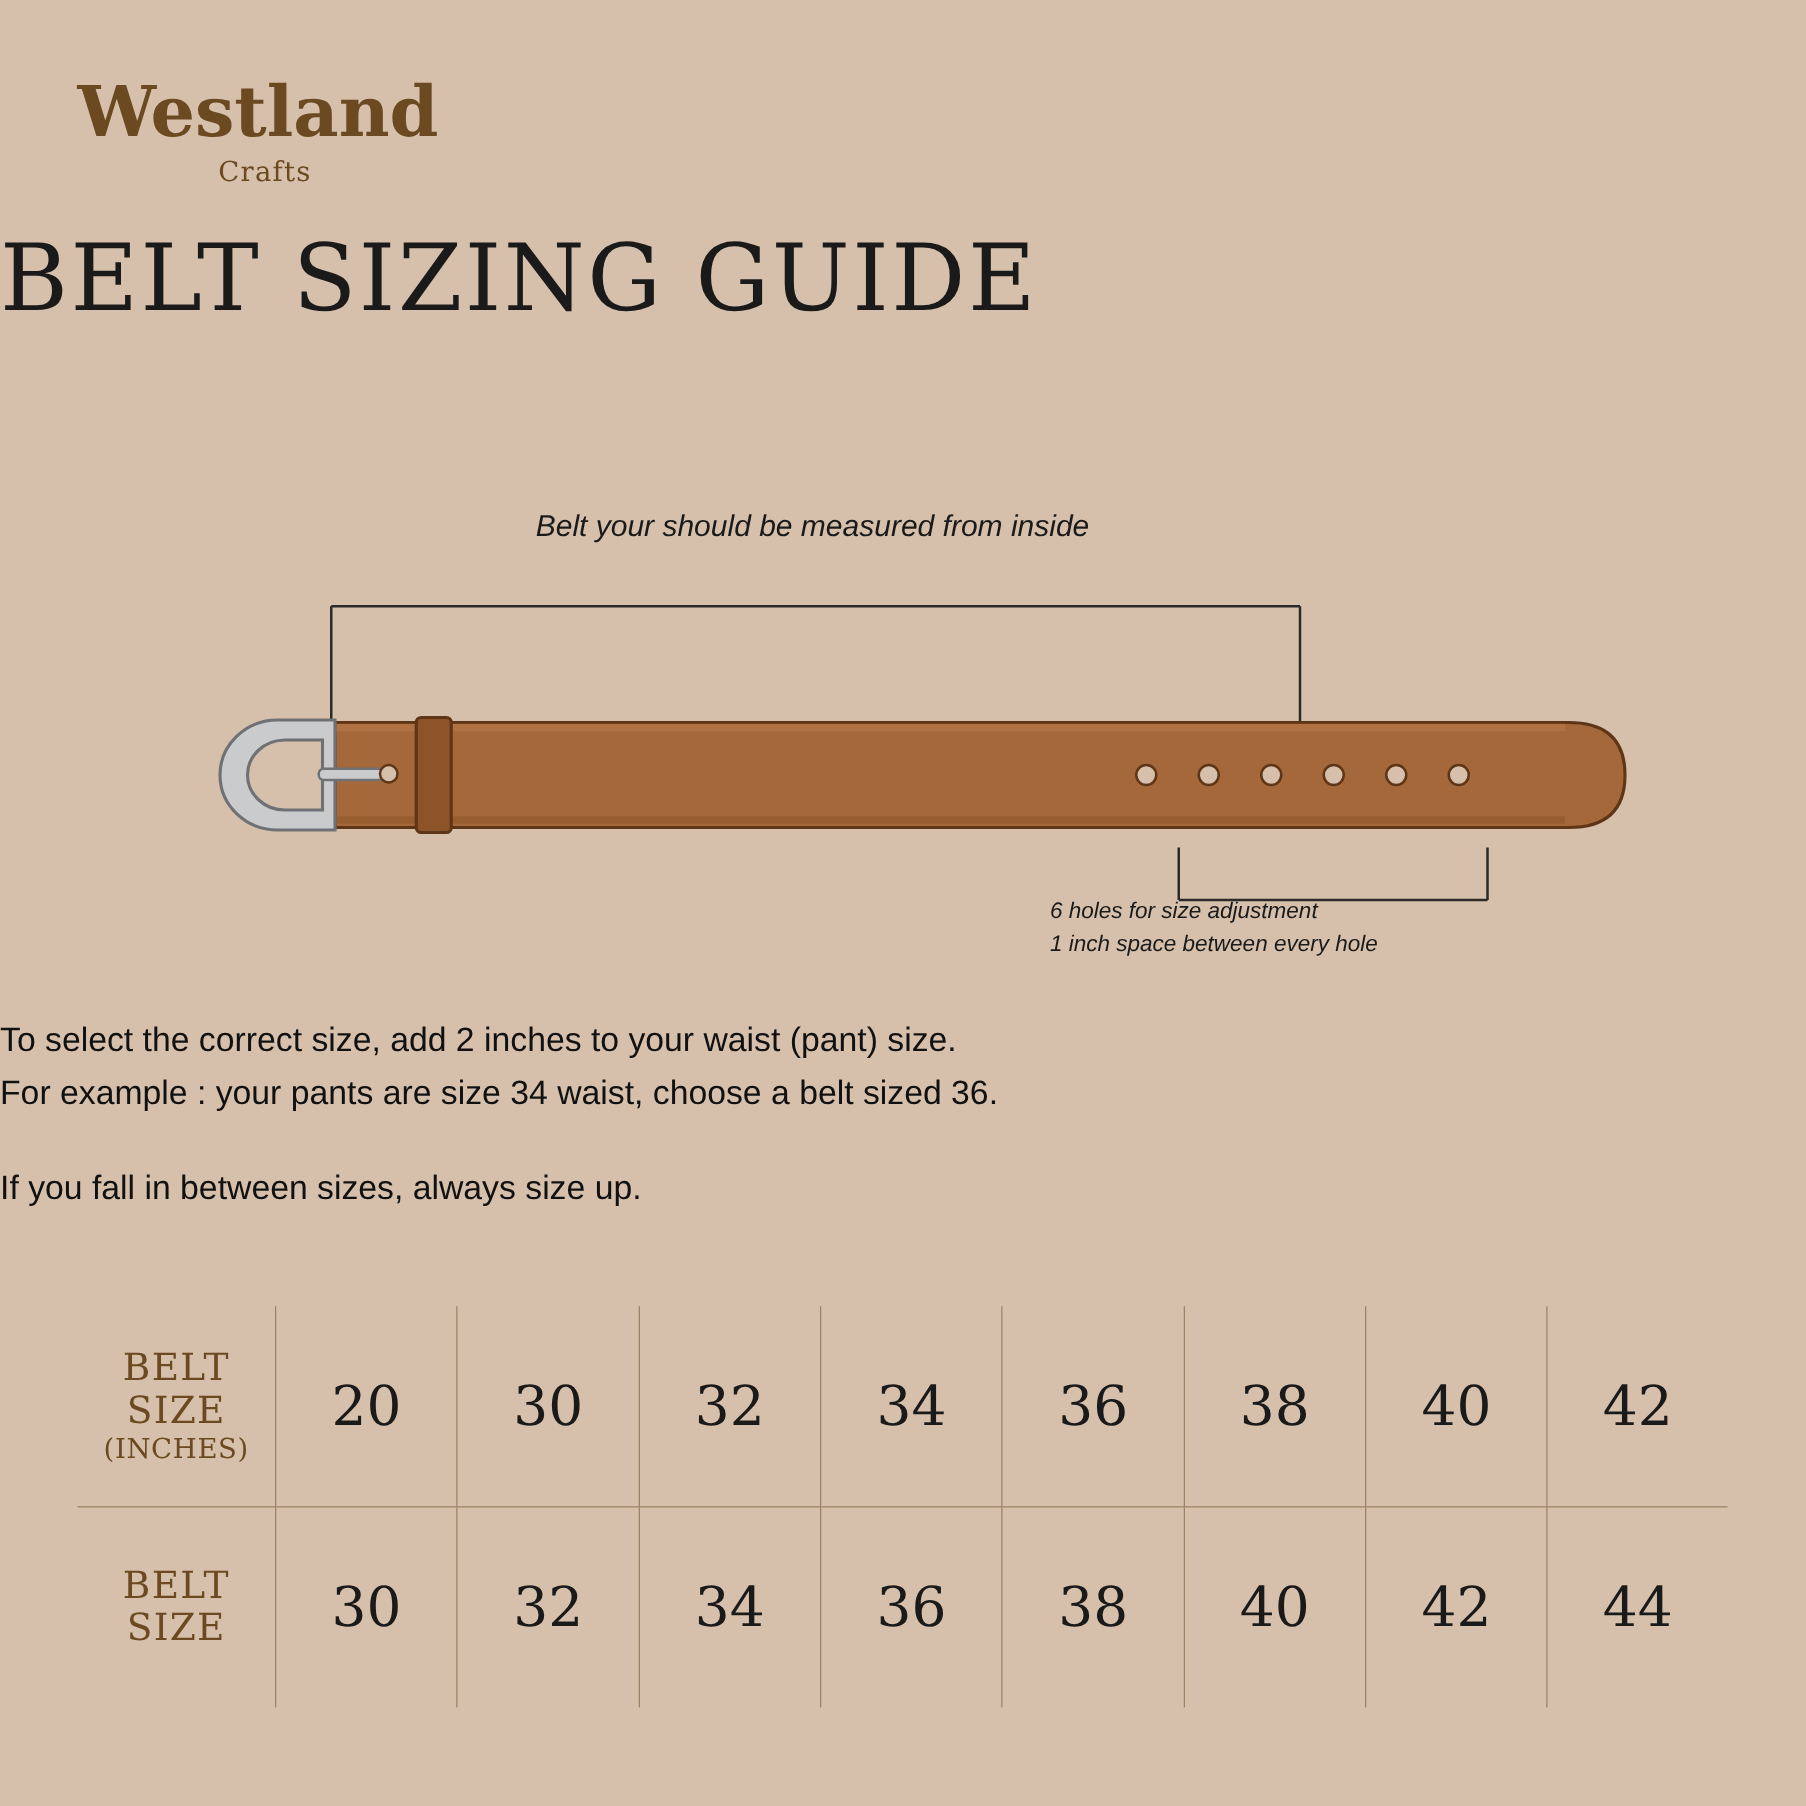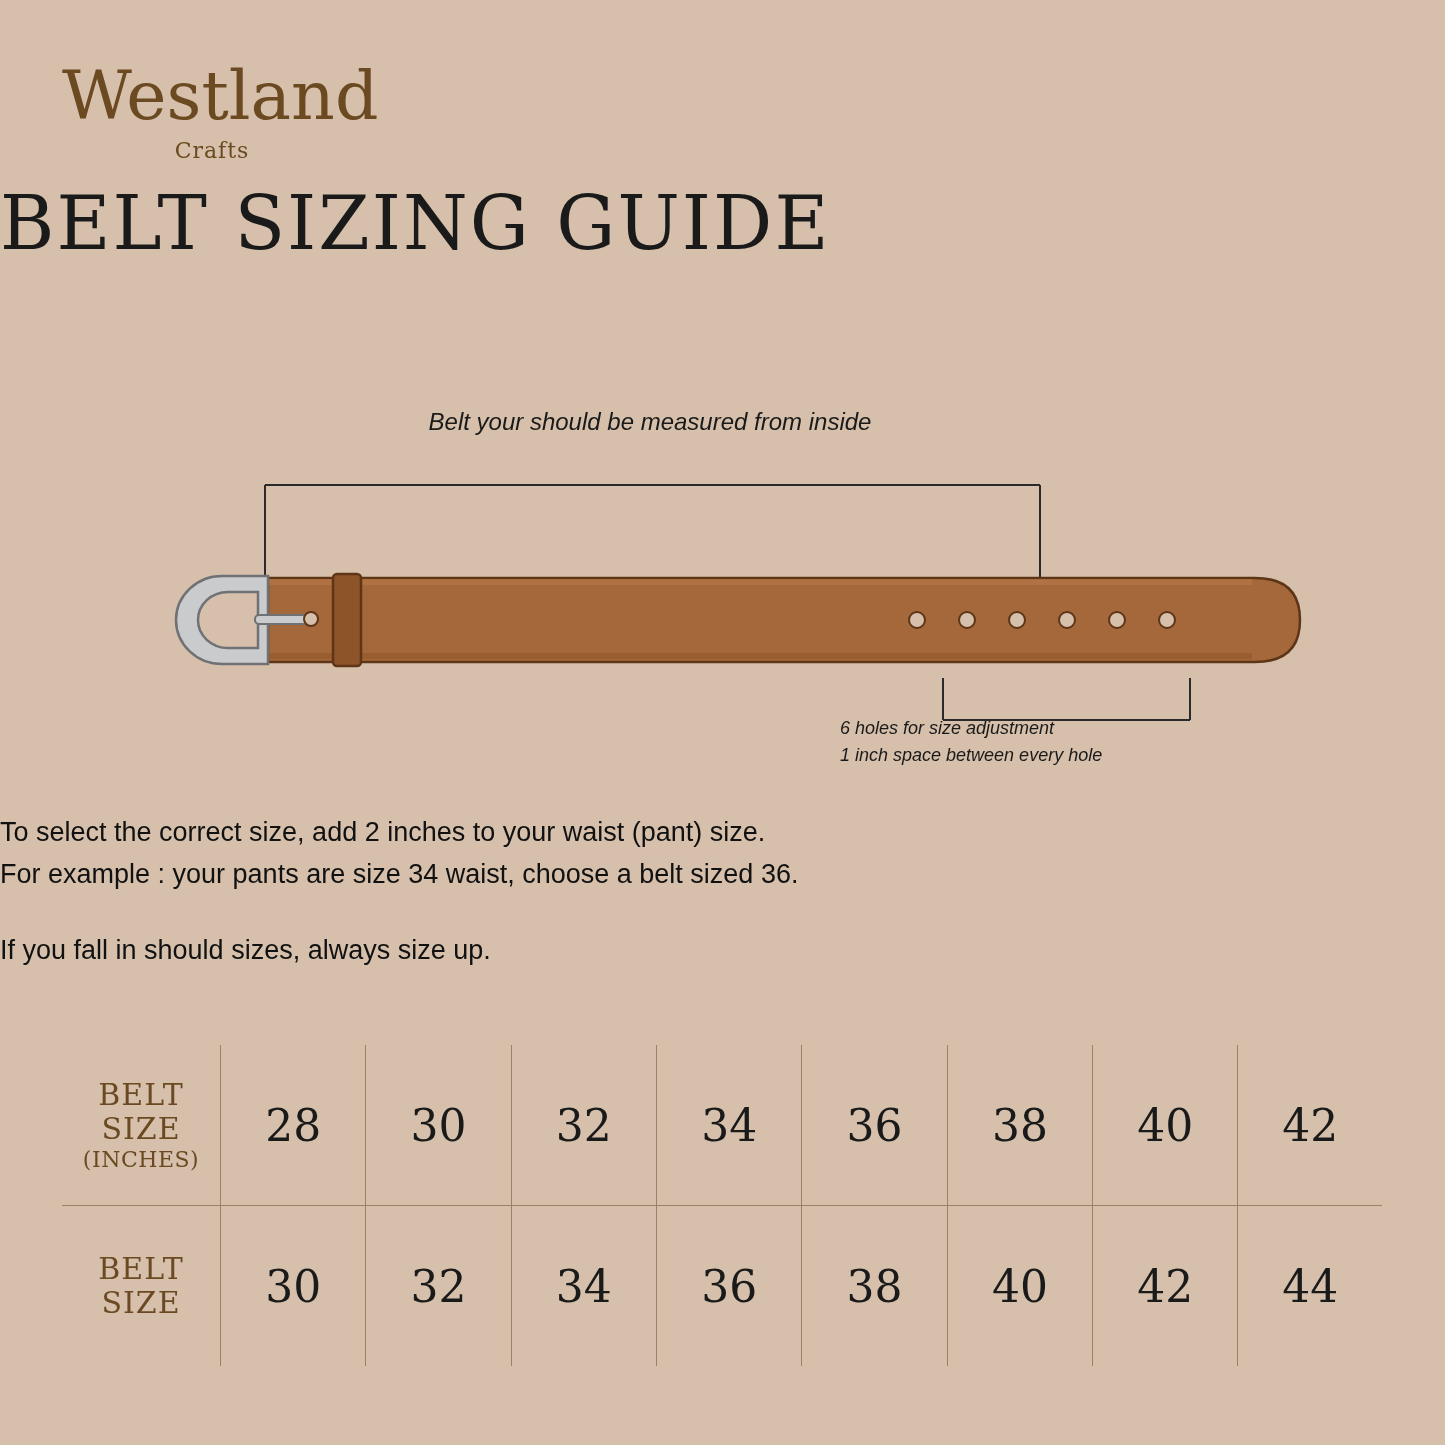--- a/index.html
+++ b/index.html
@@ -22,22 +22,22 @@
 
   
   .brand {
     position: absolute;
     left: 62px;
     top: 62px;
     width: 300px;
   }
   .brand-name {
     font-family: "DejaVu Serif", serif;
-    font-size: 68px;
-    font-weight: 400;
+    font-size: 56px;
+    font-weight: 700;
     color: #6b4a22;
     letter-spacing: 0px;
     line-height: 1;
   }
   .brand-sub {
     font-family: "DejaVu Serif", serif;
     font-size: 22px;
     color: #6b4a22;
     text-align: center;
     margin-top: 8px;
@@ -210,32 +210,32 @@
   </div>
 
   <div class="holes-caption">
     <div>6 holes for size adjustment</div>
     <div>1 inch space between every hole</div>
   </div>
 
   <div class="instructions">
     <div>To select the correct size, add 2 inches to your waist (pant) size.</div>
     <div>For example : your pants are size 34 waist, choose a belt sized 36.</div>
-    <div class="para2">If you fall in should sizes, always size up.</div>
+    <div class="para2">If you fall in between sizes, always size up.</div>
   </div>
 
   <table class="size-table">
     <tbody>
       <tr class="row-waist">
         <td class="hdr-cell">
           <div class="hdr-main">BELT</div>
           <div class="hdr-main">SIZE</div>
           <div class="hdr-sub">(INCHES)</div>
         </td>
-        <td class="num-cell"><span class="os-1">28</span></td>
+        <td class="num-cell"><span class="os-1">20</span></td>
         <td class="num-cell"><span class="os-1">30</span></td>
         <td class="num-cell"><span class="os-1">32</span></td>
         <td class="num-cell"><span class="os-1">34</span></td>
         <td class="num-cell"><span class="os-1">36</span></td>
         <td class="num-cell"><span class="os-1">38</span></td>
         <td class="num-cell"><span class="os-1">40</span></td>
         <td class="num-cell"><span class="os-1">42</span></td>
       </tr>
       <tr class="row-belt">
         <td class="hdr-cell">

